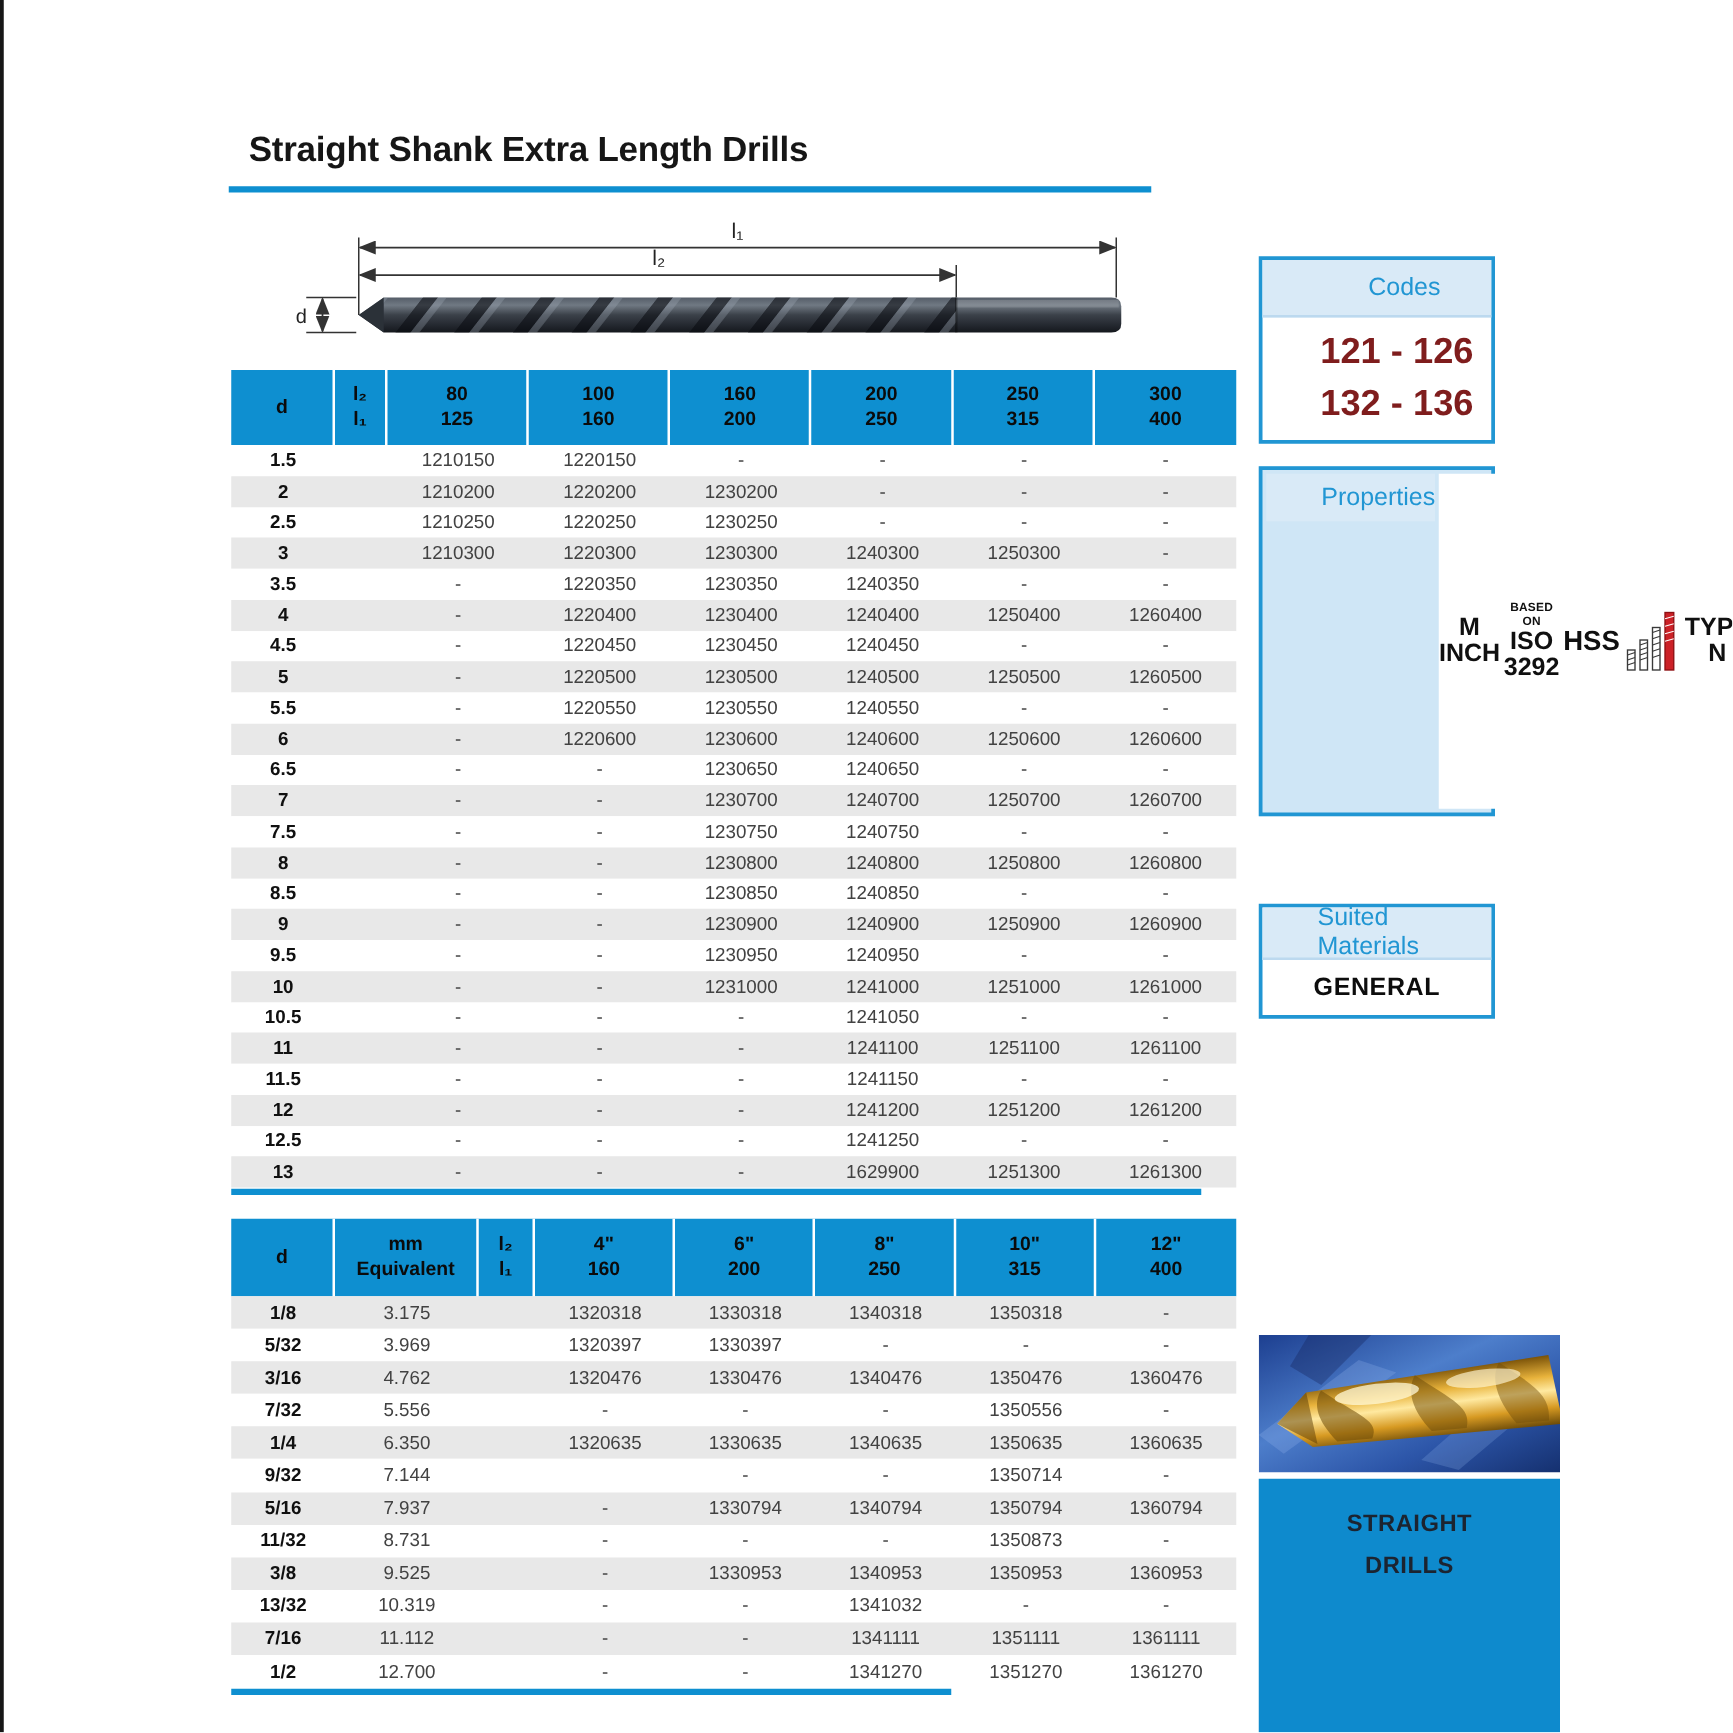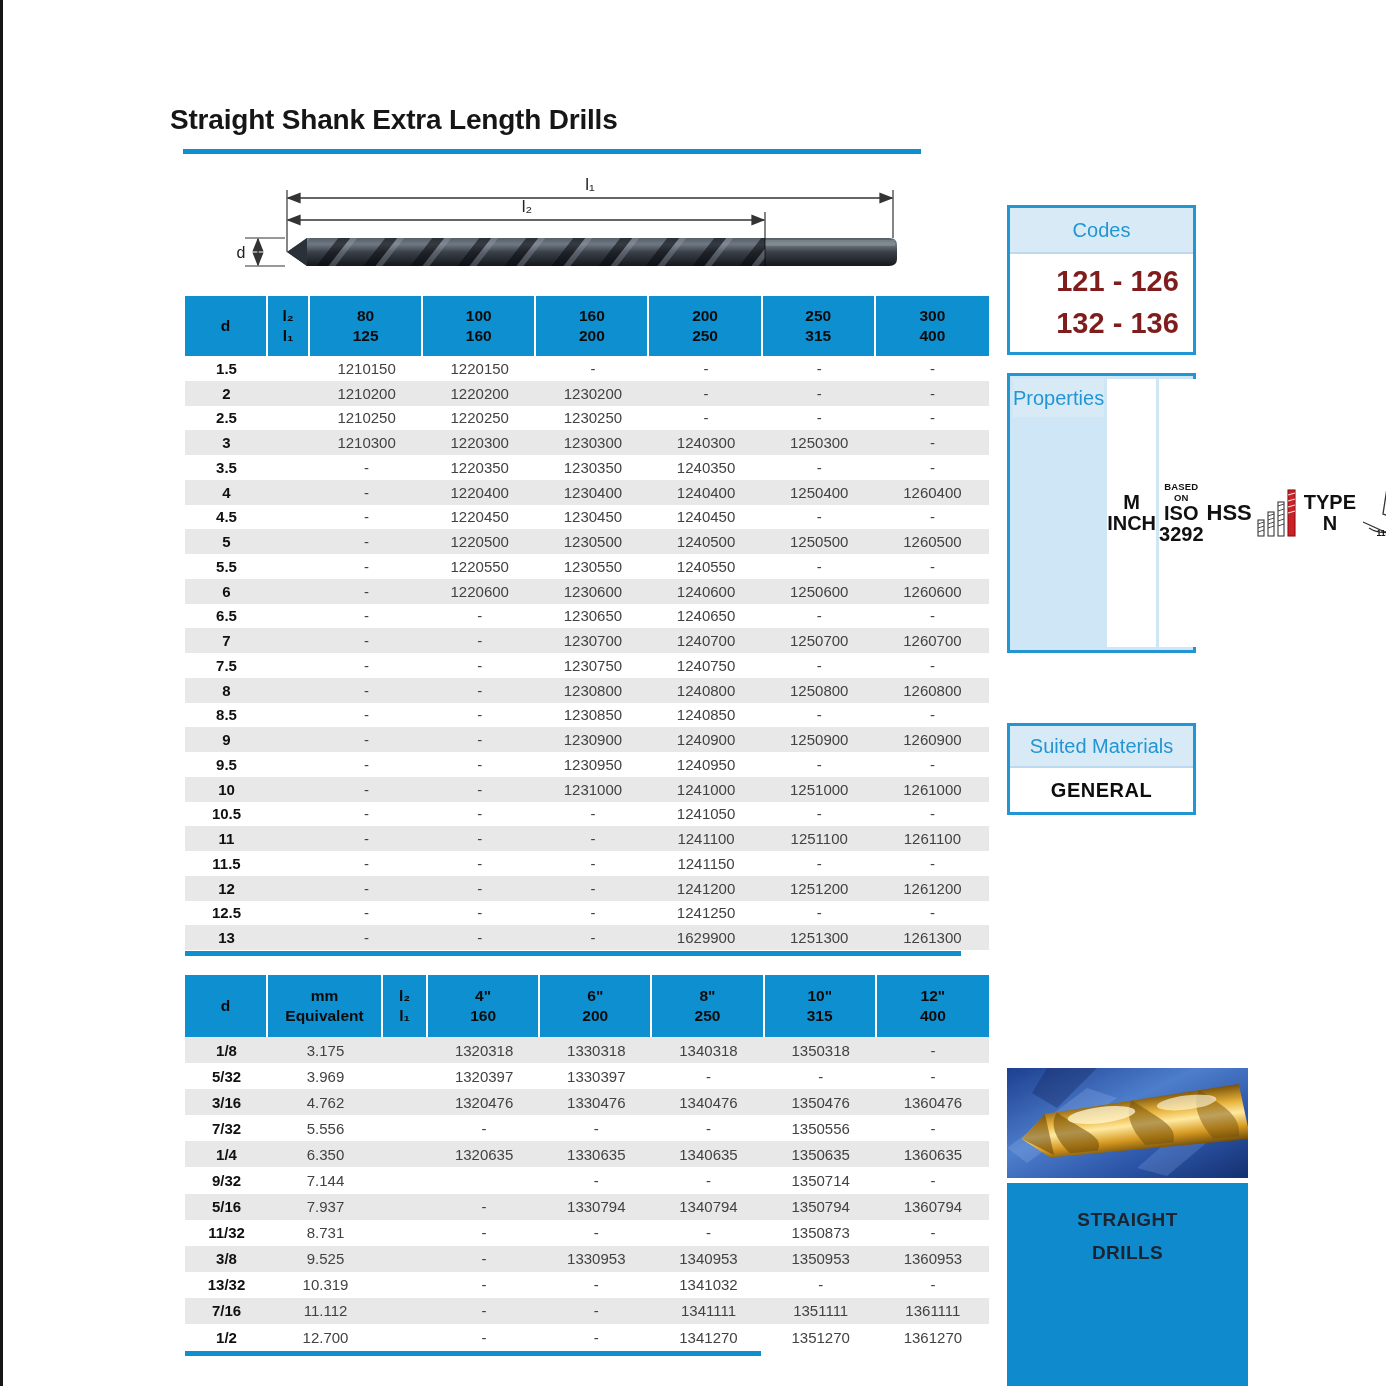--- a/index.html
+++ b/index.html
@@ -1,21 +1,21 @@
 <!DOCTYPE html>
 <html><head>
 <meta charset="utf-8">
 <style>
   html,body{margin:0;padding:0;background:#fff;}
   .page{position:relative;width:1386px;height:1386px;background:#ffffff;
         font-family:"Liberation Sans", sans-serif;overflow:hidden;}
   .scan-edge{position:absolute;left:0;top:0;width:3px;height:1386px;background:#161616;}
 
   
-  .title{position:absolute;left:170px;top:104px;font-size:28px;font-weight:bold;color:#161616;letter-spacing:-.2px;}
+  .title{position:absolute;left:199px;top:104px;font-size:28px;font-weight:bold;color:#161616;letter-spacing:-.2px;}
   .rule-title{position:absolute;left:183px;top:149px;width:738px;height:5px;background:#0e8fd0;}
 
   
   .tbl{position:absolute;width:804px;}
   .tbl-metric{left:185px;top:296px;}
   .tbl-inch{left:185px;top:975px;}
   .t1-grid{display:grid;grid-template-columns:83px 42px repeat(6,1fr);}
   .t2-grid{display:grid;grid-template-columns:83px 115px 45px repeat(5,1fr);}
   .t-head{background:#0e8fd0;}
   .tbl-metric .t-head{height:60px;}
@@ -27,21 +27,21 @@
   .t-row.alt{background:#e8e8e8;}
   .tbl-metric .t-row{height:24.75px;}
   .tbl-inch .t-row{height:26.1px;}
   .bc{display:flex;align-items:center;justify-content:center;font-size:15px;color:#424242;}
   .bc.d-cell{font-weight:bold;color:#101010;}
   .rule-metric{position:absolute;left:185px;top:951px;width:776px;height:5px;background:#0e8fd0;}
   .rule-inch{position:absolute;left:185px;top:1351px;width:576px;height:5px;background:#0e8fd0;}
 
   
   .panel{position:absolute;left:1007px;width:189px;border:3px solid #2196d3;background:#fff;box-sizing:border-box;}
-  .panel-head{background:#d9eaf7;color:#2196d3;font-size:20px;display:flex;align-items:center;justify-content:center;}
+  .panel-head{background:#d9eaf7;color:#2196d3;font-size:20px;display:flex;align-items:center;justify-content:center;padding-left:44px;}
   .codes-panel{top:205px;height:150px;}
   .codes-panel .panel-head{height:44px;border-bottom:2px solid #bcd9ef;}
   .codes-body{display:flex;flex-direction:column;align-items:center;justify-content:center;height:96px;}
   .code-line{font-size:29px;font-weight:bold;color:#7f1d1d;line-height:1.45;margin-left:32px;}
 
   .props-panel{top:373px;height:280px;background:#cfe6f6;display:flex;flex-direction:row;padding:3px;gap:3px;}
   .props-panel .panel-head{height:38px;flex:0 0 38px;}
   .p-row{display:flex;gap:3px;flex:1;}
   .p-cell{background:#fff;flex:1;display:flex;flex-direction:column;align-items:center;justify-content:center;text-align:center;}
   .p-big{font-size:20px;font-weight:bold;color:#101010;line-height:1.05;}

